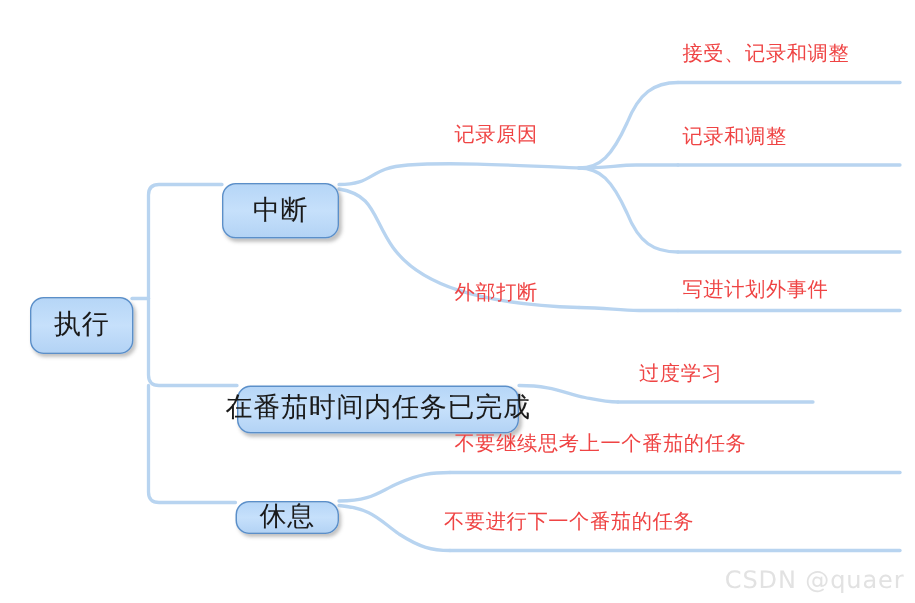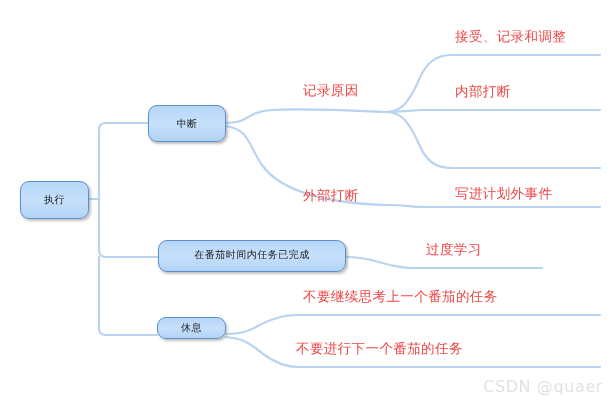--- a/index.html
+++ b/index.html
@@ -25,27 +25,28 @@
     height: 402px;
   }
   .node {
     position: absolute;
     box-sizing: border-box;
     border: 1px solid #5b8fc9;
     border-radius: 9px;
     background: linear-gradient(to bottom, #b6d6f7 0%, #c6e0fb 50%, #b3d3f5 100%);
     box-shadow: 1.5px 2px 2.5px rgba(120,120,120,0.45);
     color: #1a1a1a;
-    font-size: 10px;
+    font-size: 18px;
     line-height: 1;
     display: flex;
     align-items: center;
     justify-content: center;
     letter-spacing: 0.5px;
     white-space: nowrap;
+    margin-top: 17px;
   }
   .leaf {
     position: absolute;
     color: #ef4444;
     font-size: 13.5px;
     line-height: 1;
     white-space: nowrap;
     letter-spacing: 0.4px;
   }
   .watermark {
@@ -120,21 +121,21 @@
 
   <div class="leaf" style="left:303px; top:189px;">
     <span>外部打断</span>
   </div>
 
   <div class="leaf" style="left:455px; top:30px;">
     <span>接受、记录和调整</span>
   </div>
 
   <div class="leaf" style="left:455px; top:85px;">
-    <span>内部打断</span>
+    <span>记录和调整</span>
   </div>
 
   <div class="leaf" style="left:455px; top:143px;margin-top:44px;">
     <span>写进计划外事件</span>
   </div>
 
 
   <div class="leaf" style="left:415px; top:243px;margin-left:11px;">
     <span>过度学习</span>
   </div>

